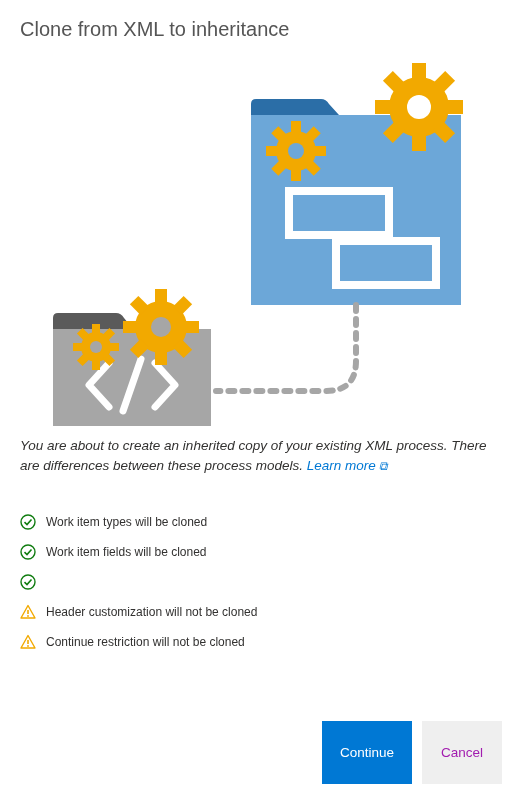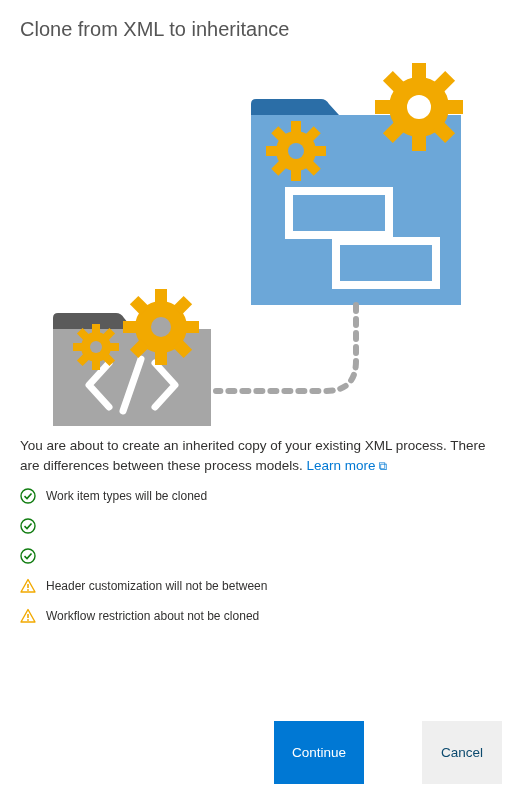--- a/index.html
+++ b/index.html
@@ -21,21 +21,22 @@
     .illustration {
       width: 100%;
       height: 385px;
       display: block;
     }
     .desc {
       font-size: 13.5px;
       line-height: 1.45;
       color: #323130;
       margin-top: 10px;
-      margin-bottom: 6px;
+      margin-bottom: 32px;
+      font-style: italic;
     }
     .link {
       color: #0078d4;
       text-decoration: none;
       cursor: pointer;
     }
     .link .ext { font-size: 12px; margin-left: 3px; }
     .item-list { list-style: none; }
     .item {
       display: flex;
@@ -53,21 +54,21 @@
     }
     .btn {
       font-family: inherit;
       font-size: 13.5px;
       padding: 24px 18px;
       border: none;
       cursor: pointer;
       min-width: 80px;
     }
     .btn-primary { background: #0078d4; color: #fff; }
-    .btn-default { background: #efefef; color: #0c4a6e; margin-left: 48px; }
+    .btn-default { background: #efefef; color: #a21caf; }
   </style>
 </head>
 <body>
 
 <h1 class="title">Clone from XML to inheritance</h1>
 
 <svg class="illustration" viewBox="0 0 480 385">
 
   <g>
 
@@ -178,47 +179,48 @@
     </span>
     <span>Work item types will be cloned</span>
   </li>
   <li class="item">
     <span class="icon-slot">
       <svg viewBox="0 0 16 16">
           <circle cx="8" cy="8" r="7" fill="none" stroke="#107c10" stroke-width="1.4"></circle>
           <polyline points="4.5,8.2 7,10.5 11.5,5.5" fill="none" stroke="#107c10" stroke-width="1.6"></polyline>
         </svg>
     </span>
+    <span>Work item fields will be cloned</span>
   </li>
   <li class="item">
     <span class="icon-slot">
       <svg viewBox="0 0 16 16">
           <circle cx="8" cy="8" r="7" fill="none" stroke="#107c10" stroke-width="1.4"></circle>
           <polyline points="4.5,8.2 7,10.5 11.5,5.5" fill="none" stroke="#107c10" stroke-width="1.6"></polyline>
         </svg>
     </span>
   </li>
   <li class="item">
     <span class="icon-slot">
       <svg viewBox="0 0 16 16">
           <polygon points="8,1.5 15,14 1,14" fill="none" stroke="#f2a900" stroke-width="1.4" stroke-linejoin="round"></polygon>
           <line x1="8" y1="6" x2="8" y2="10" stroke="#f2a900" stroke-width="1.6"></line>
           <circle cx="8" cy="12" r="0.9" fill="#f2a900"></circle>
         </svg>
     </span>
-    <span>Header customization will not be between</span>
+    <span>Header customization will not be cloned</span>
   </li>
   <li class="item">
     <span class="icon-slot">
       <svg viewBox="0 0 16 16">
           <polygon points="8,1.5 15,14 1,14" fill="none" stroke="#f2a900" stroke-width="1.4" stroke-linejoin="round"></polygon>
           <line x1="8" y1="6" x2="8" y2="10" stroke="#f2a900" stroke-width="1.6"></line>
           <circle cx="8" cy="12" r="0.9" fill="#f2a900"></circle>
         </svg>
     </span>
-    <span>Workflow restriction about not be cloned</span>
+    <span>Continue restriction will not be cloned</span>
   </li>
 </ul>
 
 <div class="footer">
   <button class="btn btn-primary">Continue</button>
   <button class="btn btn-default">Cancel</button>
 </div>
 
 </body></html>

